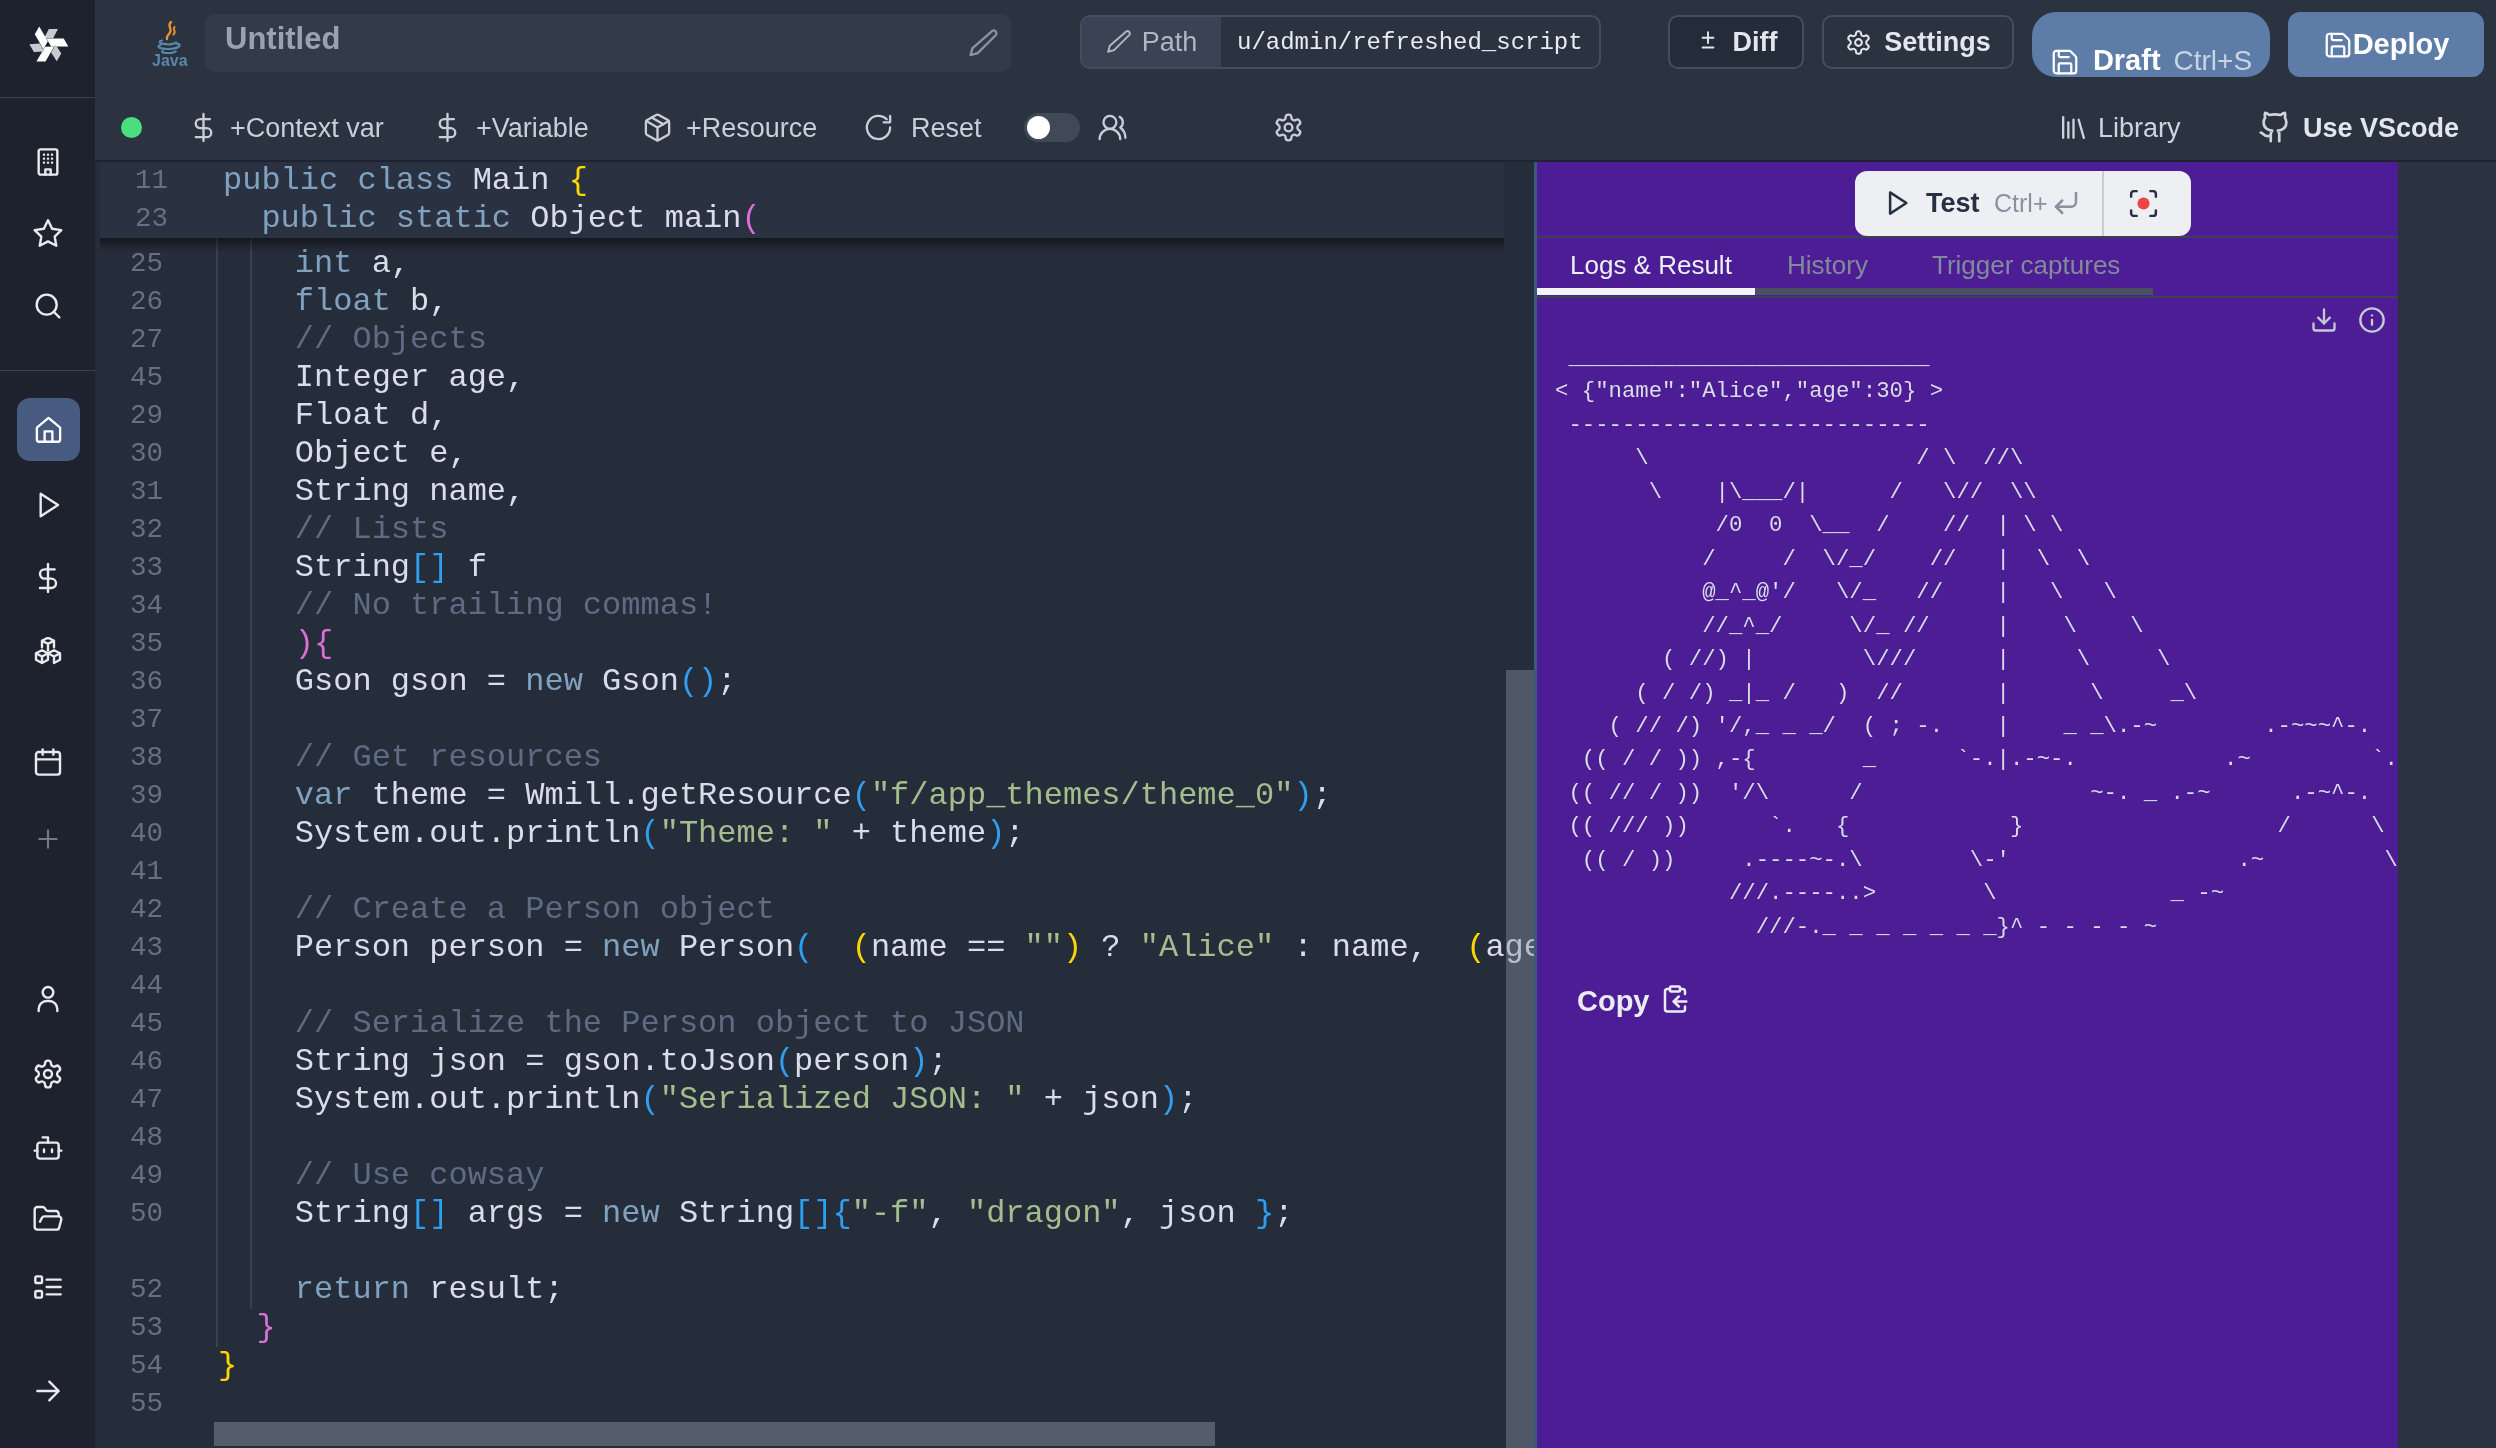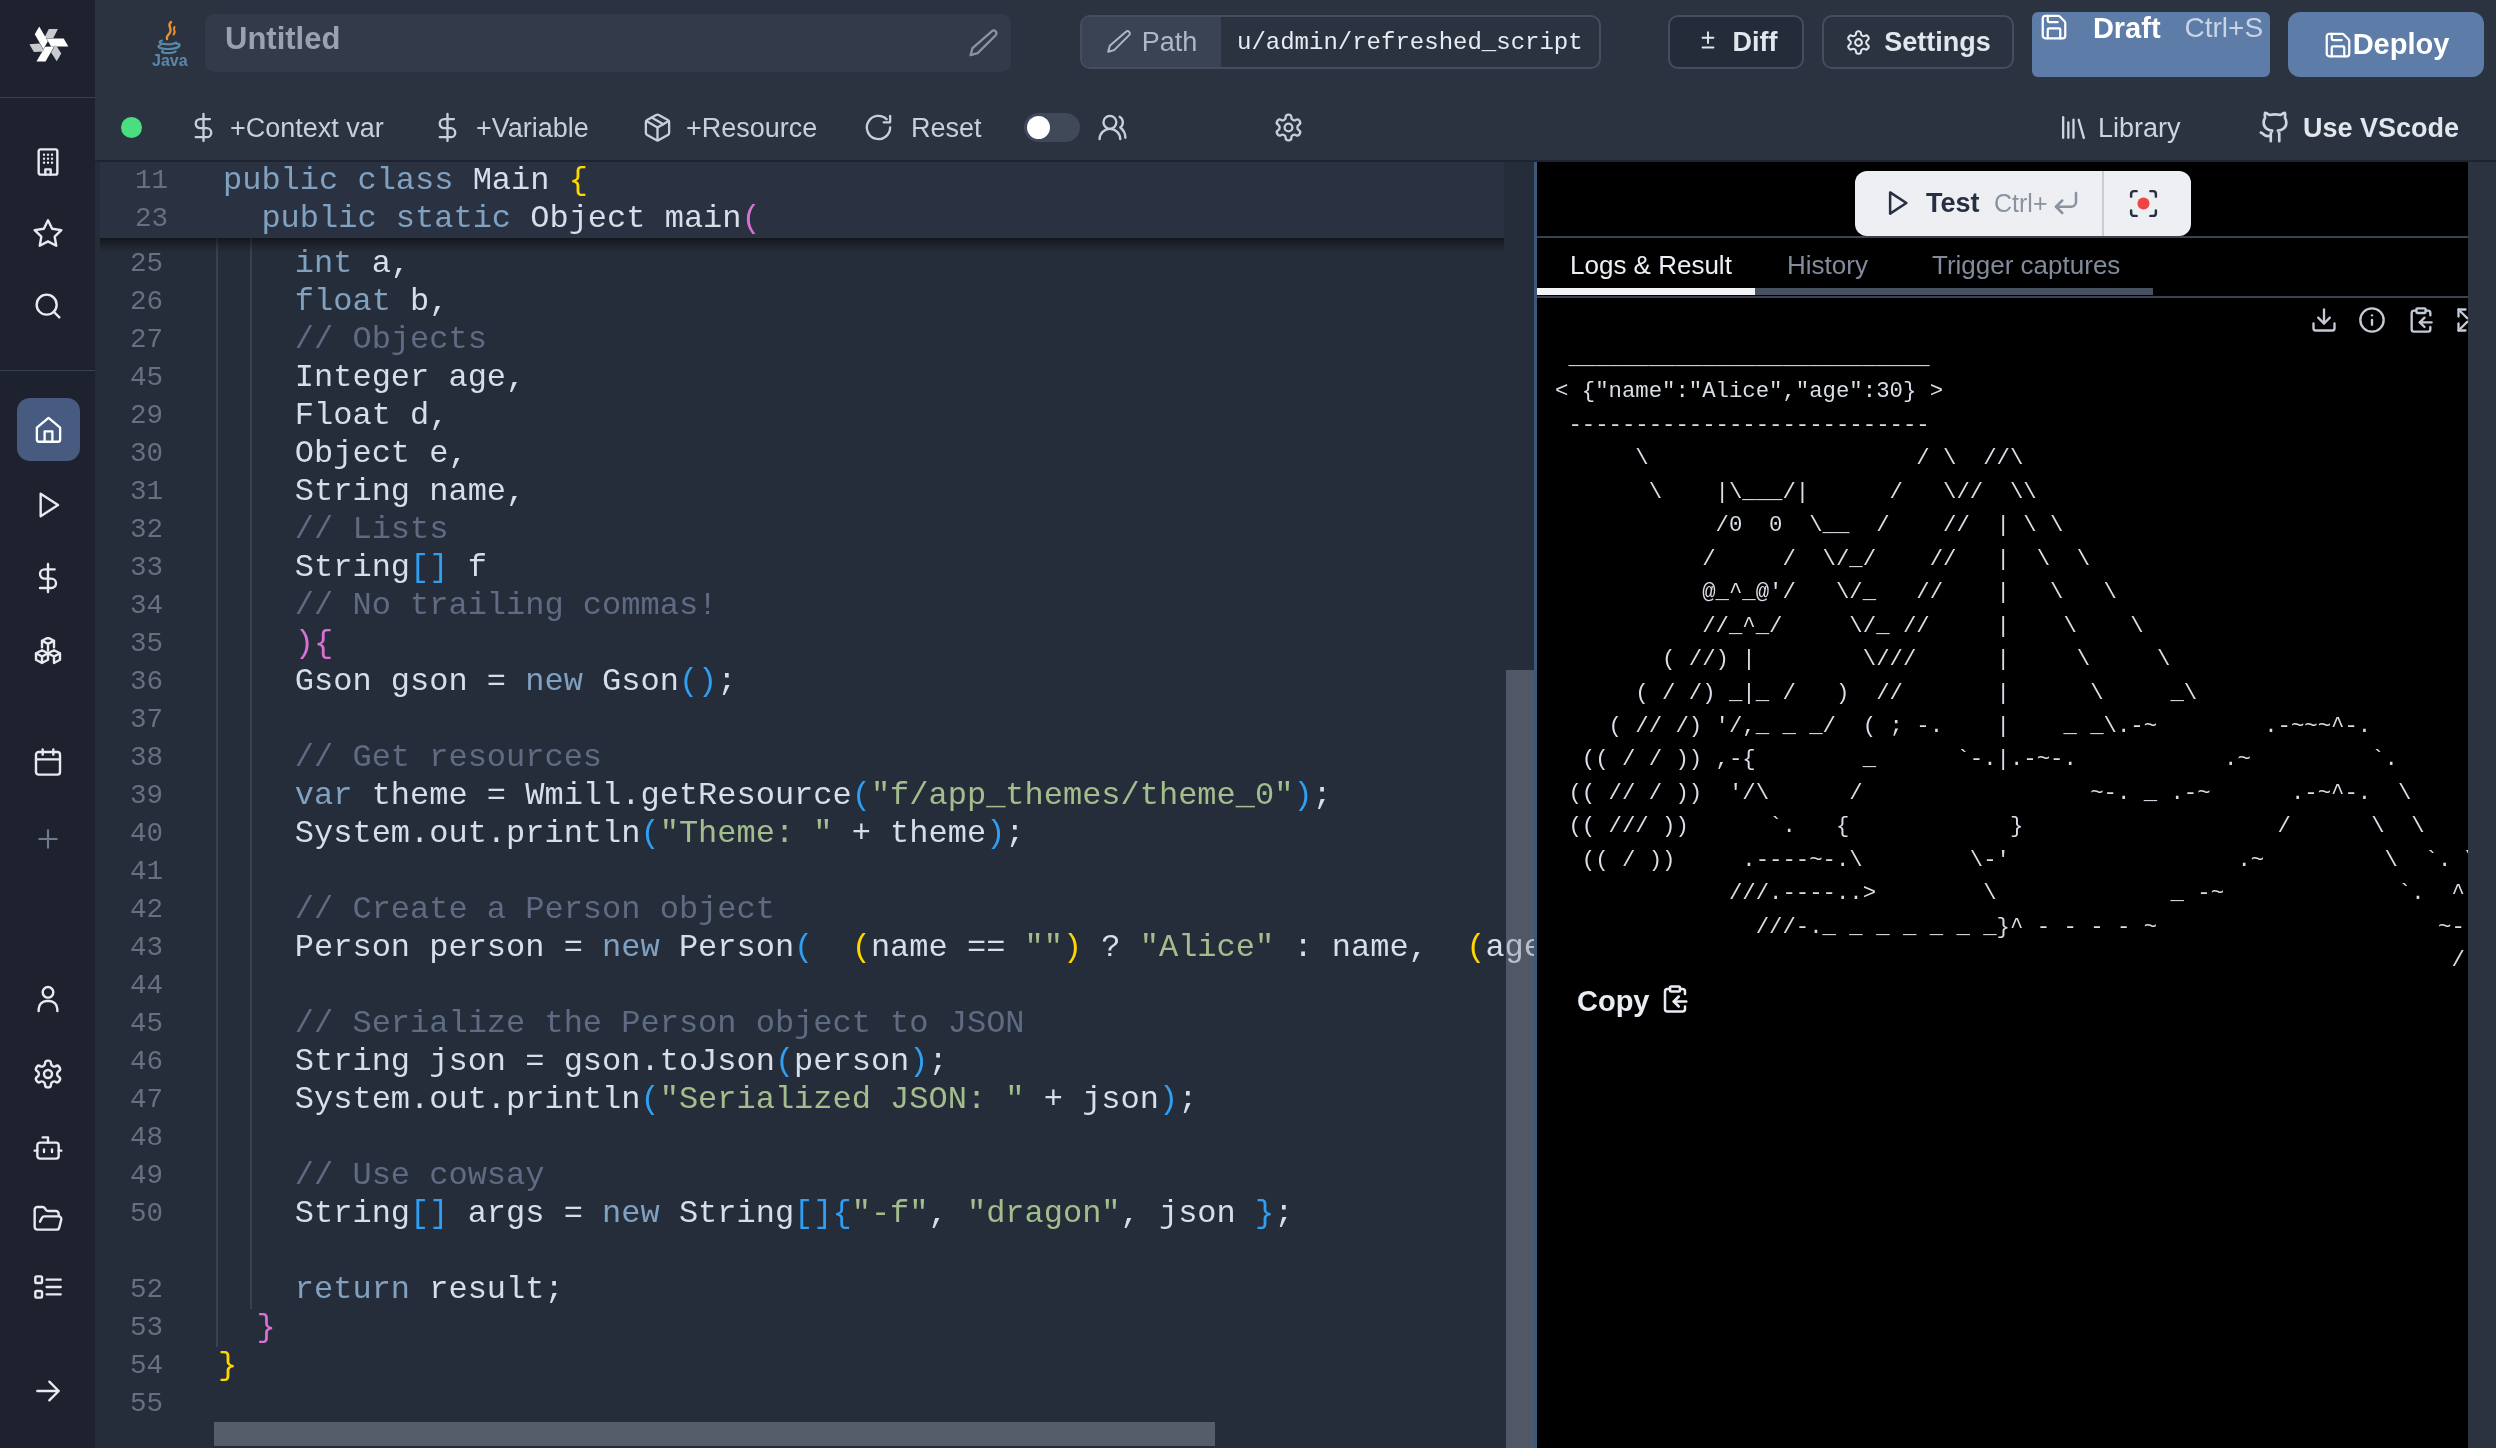--- a/index.html
+++ b/index.html
@@ -20,21 +20,21 @@
   .code { position:absolute; left:123px; font-family:"Liberation Mono", monospace; font-size:32px; line-height:38px; color:#d8dee9; white-space:pre; }
   .k { color:#81a1c1; }
   .s { color:#a3be8c; }
   .c { color:#5e6b83;margin-top:24px; }
   .b1 { color:#ffd700; }
   .b2 { color:#da70d6; }
   .b3 { color:#2f9ff2; }
   #sticky { position:absolute; left:5px; top:0; width:1404px; height:76px; background:#2a3140; }
   #stickyshadow { position:absolute; left:5px; top:76px; width:1404px; height:14px; background:linear-gradient(to bottom, rgba(0,0,0,0.5), rgba(0,0,0,0)); }
   
-  #panel { position:absolute; left:1537px; top:162px; width:931px; height:1286px; background:#000000; overflow:hidden; }
+  #panel { position:absolute; left:1537px; top:162px; width:861px; height:1286px; background:#4c1d95; overflow:hidden; }
   pre.result { position:absolute; left:18px; top:180px; font-family:"Liberation Mono", monospace; font-size:22.3px; line-height:33.45px; color:#d9dee6; white-space:pre; }
 </style>
 </head>
 <body>
 <div id="topbar">
   <svg class="abs" style="left:49px;top:18px" width="50" height="50" viewBox="0 0 50 50">
     <path d="M27 4 C22 8 30 11 25 16 C23.5 17.5 22.5 19 23 21" fill="none" stroke="#e8912d" stroke-width="2.4" stroke-linecap="round"></path>
     <path d="M30.5 9 C28 11.5 33 13 29.5 16.5" fill="none" stroke="#e8912d" stroke-width="2" stroke-linecap="round"></path>
     <path d="M18 22.5 c-3.5 1 -3 2.8 1.5 3.4 c5.5 0.8 11 0 12.5 -1.4" fill="none" stroke="#5b87ab" stroke-width="2.2" stroke-linecap="round"></path>
     <path d="M16.5 27 c-4 1.3 -2 3.4 4.5 3.9 c7 0.5 13.5 -1 14.5 -3.2 c0.6-1.4-1.3-2.3-3-2.1" fill="none" stroke="#5b87ab" stroke-width="2.2" stroke-linecap="round"></path>
@@ -63,21 +63,21 @@
       </svg>
     <span style="font-size:27px;font-weight:600;color:#e2e6ed">Diff</span>
   </div>
   <div class="abs" style="left:1727px;top:15px;width:192px;height:54px;border-radius:10px;border:2px solid #454e60;background:#2b3240;display:flex;align-items:center;justify-content:center;gap:12px">
     <svg width="27" height="27" viewBox="0 0 24 24" fill="none" stroke="#e2e6ed" stroke-width="1.8" stroke-linecap="round" stroke-linejoin="round">
         <path d="M12.22 2h-.44a2 2 0 0 0-2 2v.18a2 2 0 0 1-1 1.73l-.43.25a2 2 0 0 1-2 0l-.15-.08a2 2 0 0 0-2.73.73l-.22.38a2 2 0 0 0 .73 2.73l.15.1a2 2 0 0 1 1 1.72v.51a2 2 0 0 1-1 1.74l-.15.09a2 2 0 0 0-.73 2.73l.22.38a2 2 0 0 0 2.73.73l.15-.08a2 2 0 0 1 2 0l.43.25a2 2 0 0 1 1 1.73V20a2 2 0 0 0 2 2h.44a2 2 0 0 0 2-2v-.18a2 2 0 0 1 1-1.73l.43-.25a2 2 0 0 1 2 0l.15.08a2 2 0 0 0 2.73-.73l.22-.39a2 2 0 0 0-.73-2.73l-.15-.08a2 2 0 0 1-1-1.74v-.5a2 2 0 0 1 1-1.74l.15-.09a2 2 0 0 0 .73-2.73l-.22-.38a2 2 0 0 0-2.73-.73l-.15.08a2 2 0 0 1-2 0l-.43-.25a2 2 0 0 1-1-1.73V4a2 2 0 0 0-2-2z"></path>
         <circle cx="12" cy="12" r="3"></circle>
       </svg>
     <span style="font-size:27px;font-weight:600;color:#e2e6ed">Settings</span>
   </div>
-  <div class="abs" style="left:1937px;top:12px;width:238px;height:65px;border-radius:6px;background:#5d7ca7;display:flex;align-items:flex-start;justify-content:center;gap:24px">
+  <div class="abs" style="left:1937px;top:12px;width:238px;height:65px;border-radius:24px;background:#5d7ca7;display:flex;align-items:flex-end;justify-content:center;gap:13px">
     <svg width="30" height="30" viewBox="0 0 24 24" fill="none" stroke="#ffffff" stroke-width="1.8" stroke-linecap="round" stroke-linejoin="round">
         <path d="M15.2 3a2 2 0 0 1 1.4.6l3.8 3.8a2 2 0 0 1 .6 1.4V19a2 2 0 0 1-2 2H5a2 2 0 0 1-2-2V5a2 2 0 0 1 2-2z"></path>
         <path d="M17 21v-7a1 1 0 0 0-1-1H8a1 1 0 0 0-1 1v7"></path>
         <path d="M7 3v4a1 1 0 0 0 1 1h7"></path>
       </svg>
     <span style="font-size:29px;font-weight:600;color:#ffffff">Draft</span>
     <span style="font-size:28px;color:#c9d4e4">Ctrl+S</span>
   </div>
   <div class="abs" style="left:2193px;top:12px;width:196px;height:65px;border-radius:12px;background:#5d7ca7;display:flex;align-items:center;justify-content:center;">
     <svg width="30" height="30" viewBox="0 0 24 24" fill="none" stroke="#ffffff" stroke-width="1.8" stroke-linecap="round" stroke-linejoin="round">

